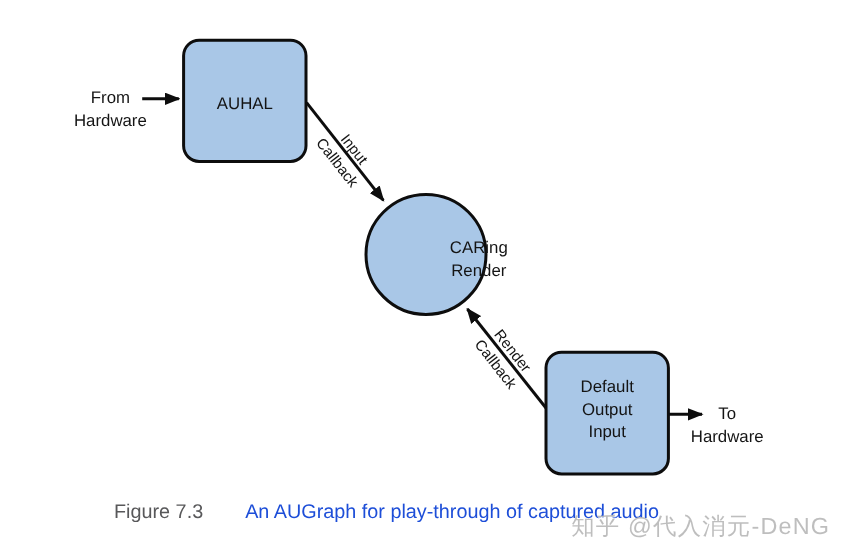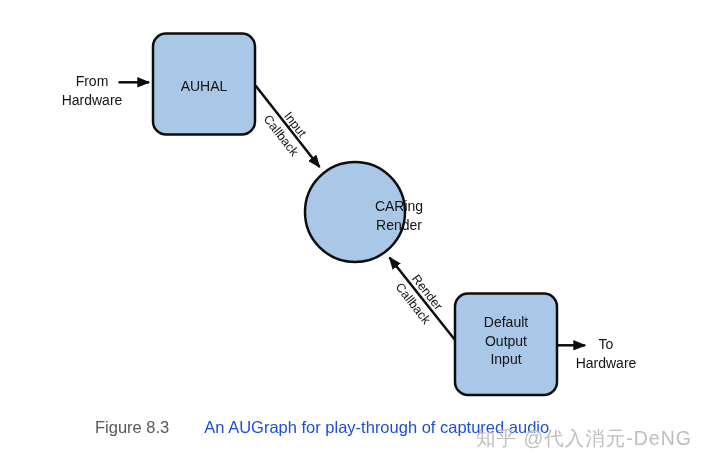--- a/index.html
+++ b/index.html
@@ -139,18 +139,18 @@
     <div>Output</div>
     <div>Input</div>
   </div>
 
   <div class="lbl" style="left:560px; top:335px; width:92px;text-align:center;">
     <div>To</div>
     <div>Hardware</div>
   </div>
 
   <div class="caption">
-    <span class="fig-label">Figure 8.3</span><span class="fig-text">An AUGraph for play-through of captured audio</span>
+    <span class="fig-label">Figure 7.3</span><span class="fig-text">An AUGraph for play-through of captured audio</span>
   </div>
 
   <div class="watermark">知乎 @代入消元-DeNG</div>
 
 </div>
 
 </body></html>

